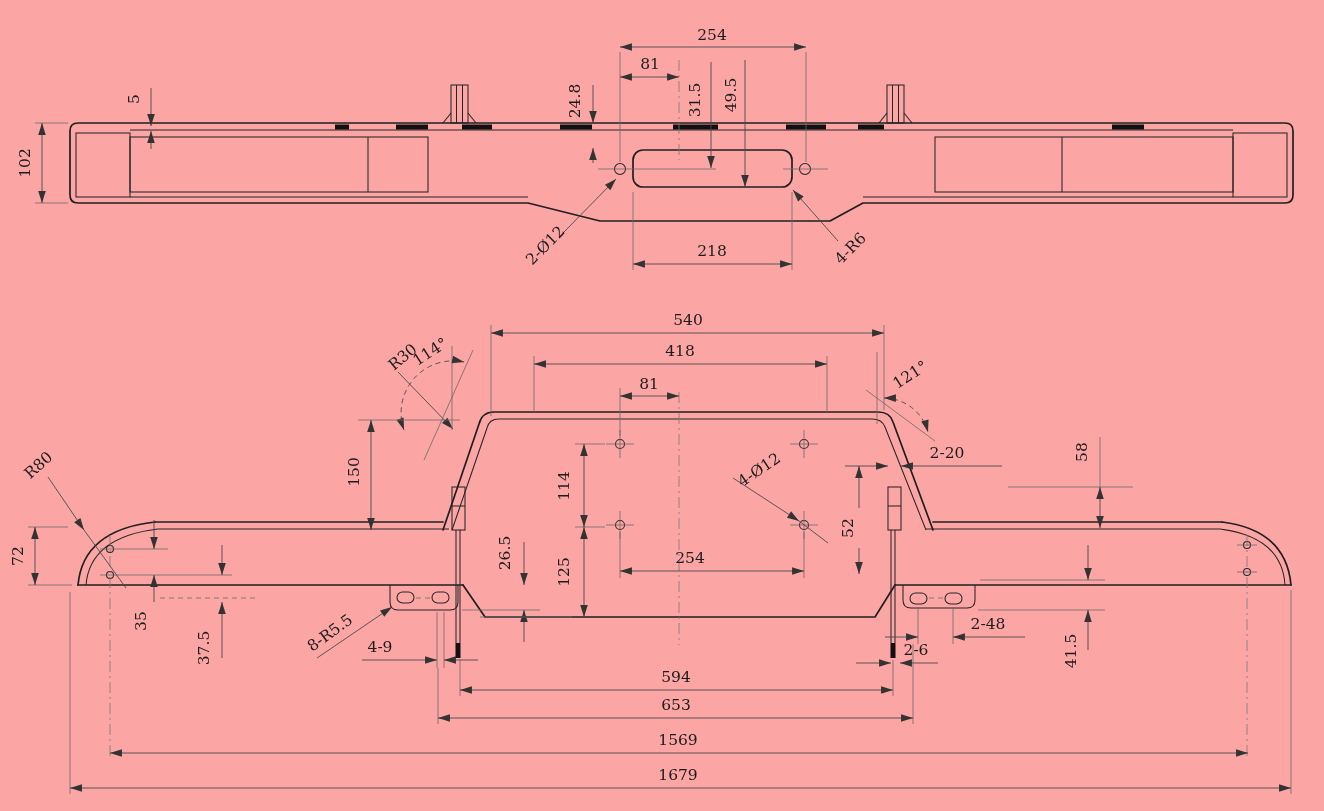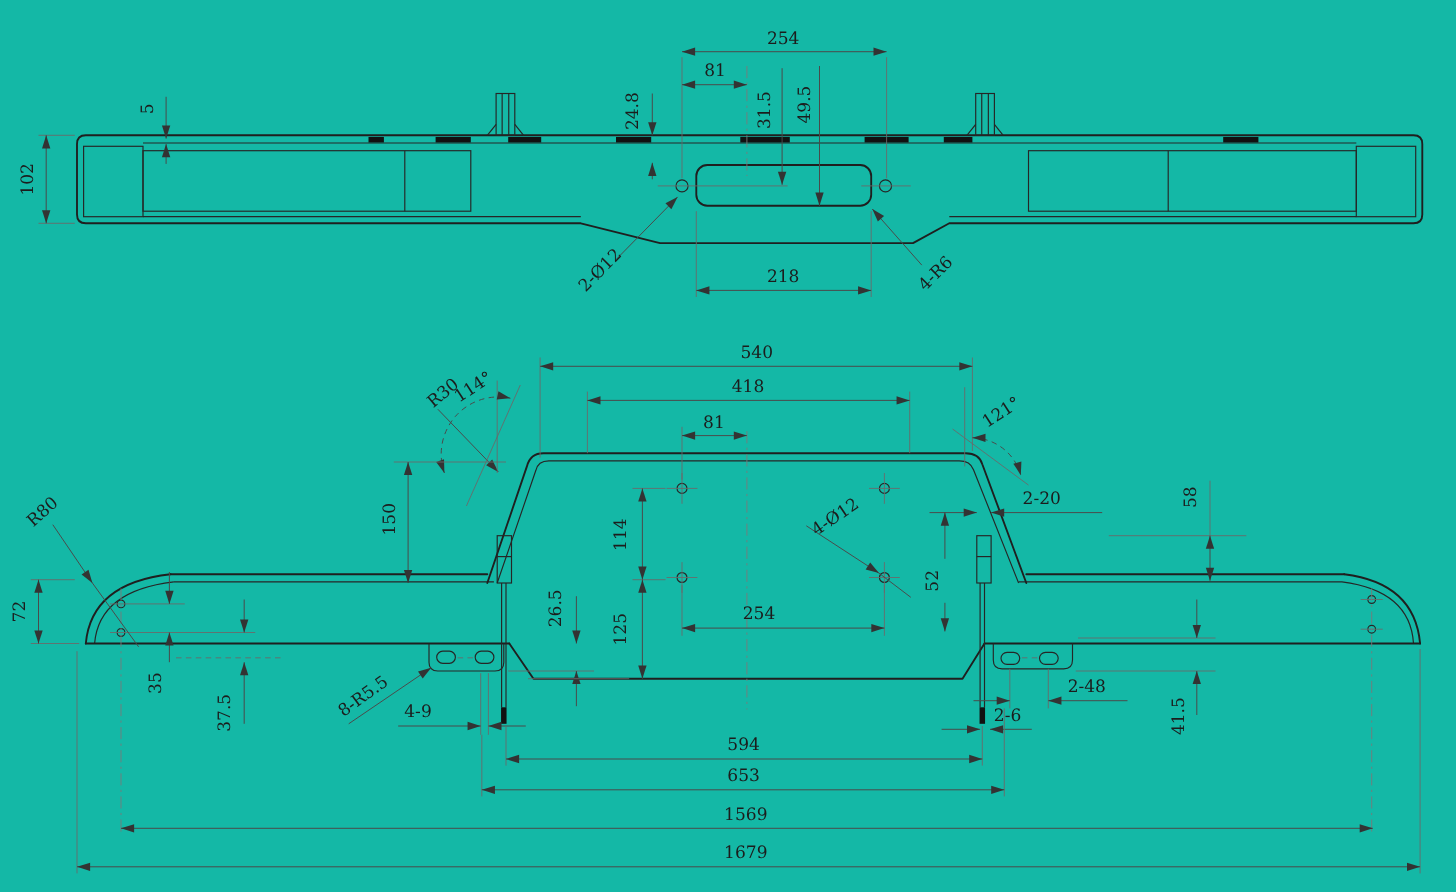--- a/index.html
+++ b/index.html
@@ -1,16 +1,16 @@
 <!DOCTYPE html>
 <html><head>
 <meta charset="utf-8">
 <style>
   html,body{margin:0;padding:0;background:#ffffff;}
-  .stage{position:relative;width:1324px;height:811px;background:#14b8a6;overflow:hidden;
+  .stage{position:relative;width:1324px;height:811px;background:#fca5a5;overflow:hidden;
          font-family:"DejaVu Serif", serif;}
   svg{position:absolute;left:0;top:0;}
   
   .ol{stroke:#1f1f1f;stroke-width:1.7;fill:none;stroke-linejoin:round;stroke-linecap:round;}
   .il{stroke:#262626;stroke-width:1.05;fill:none;}
   
   .dl{stroke:#4a4a4a;stroke-width:0.9;fill:none;}
   
   .xl{stroke:#6a6a6a;stroke-width:0.8;fill:none;}
   .cl{stroke:#7a7a7a;stroke-width:0.8;fill:none;stroke-dasharray:11 4 2 4;}

